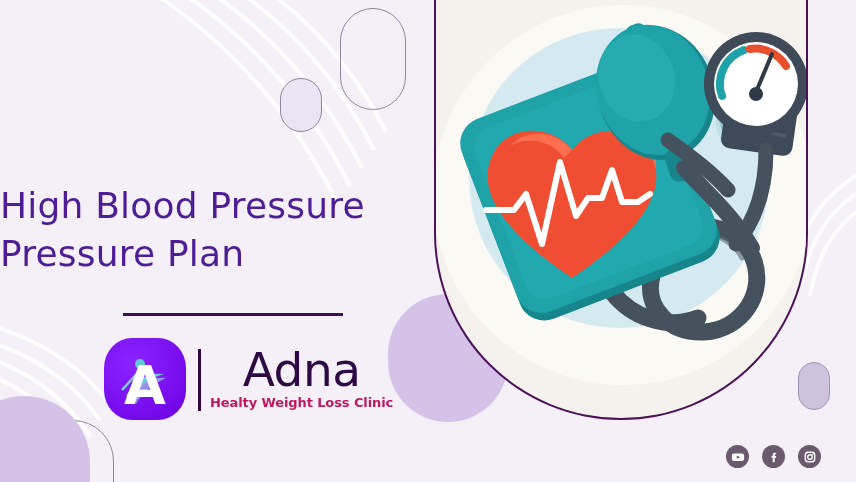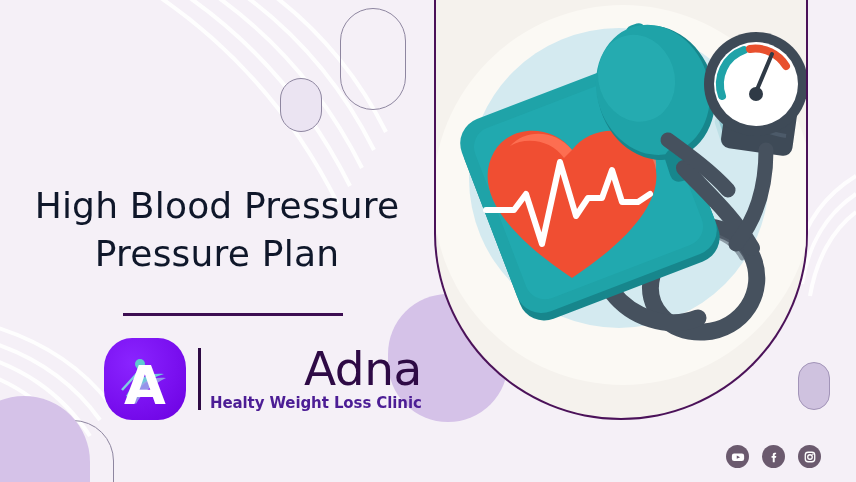--- a/index.html
+++ b/index.html
@@ -85,22 +85,21 @@
     left: 0;
     top: 0;
   }
 
   
   #headline {
     position: absolute;
     left: 0;
     top: 158px;
     width: 434px;
-    text-align: center;
-    color: #0f172a;
+    color: #4c1d95;
     font-family: "DejaVu Sans", sans-serif;
     font-size: 36px;
     font-weight: 400;
     line-height: 1.32;
     letter-spacing: 0.2px;
   }
   #headline .line { display: block; white-space: nowrap; }
 
   #divider {
     position: absolute;
@@ -138,34 +137,34 @@
   #logo-rule {
     width: 3px;
     height: 62px;
     background: #2E0A45;
     margin-right: 9px;
     margin-top: 2px;
   }
   #logo-text {
     display: flex;
     flex-direction: column;
-    align-items: flex-end;
+    align-items: center;
   }
   #brand-name {
     color: #2E0A45;
     font-family: "DejaVu Sans", sans-serif;
     font-size: 47px;
     font-weight: 400;
     line-height: 0.96;
     letter-spacing: -0.5px;
   }
   #brand-tagline {
-    color: #4c1d95;
+    color: #be185d;
     font-family: "DejaVu Sans", sans-serif;
-    font-size: 15px;
+    font-size: 13px;
     font-weight: 700;
     letter-spacing: -0.1px;
     margin-top: 3px;
   }
 
   
   #social-bar {
     position: absolute;
     left: 726px;
     top: 445px;

